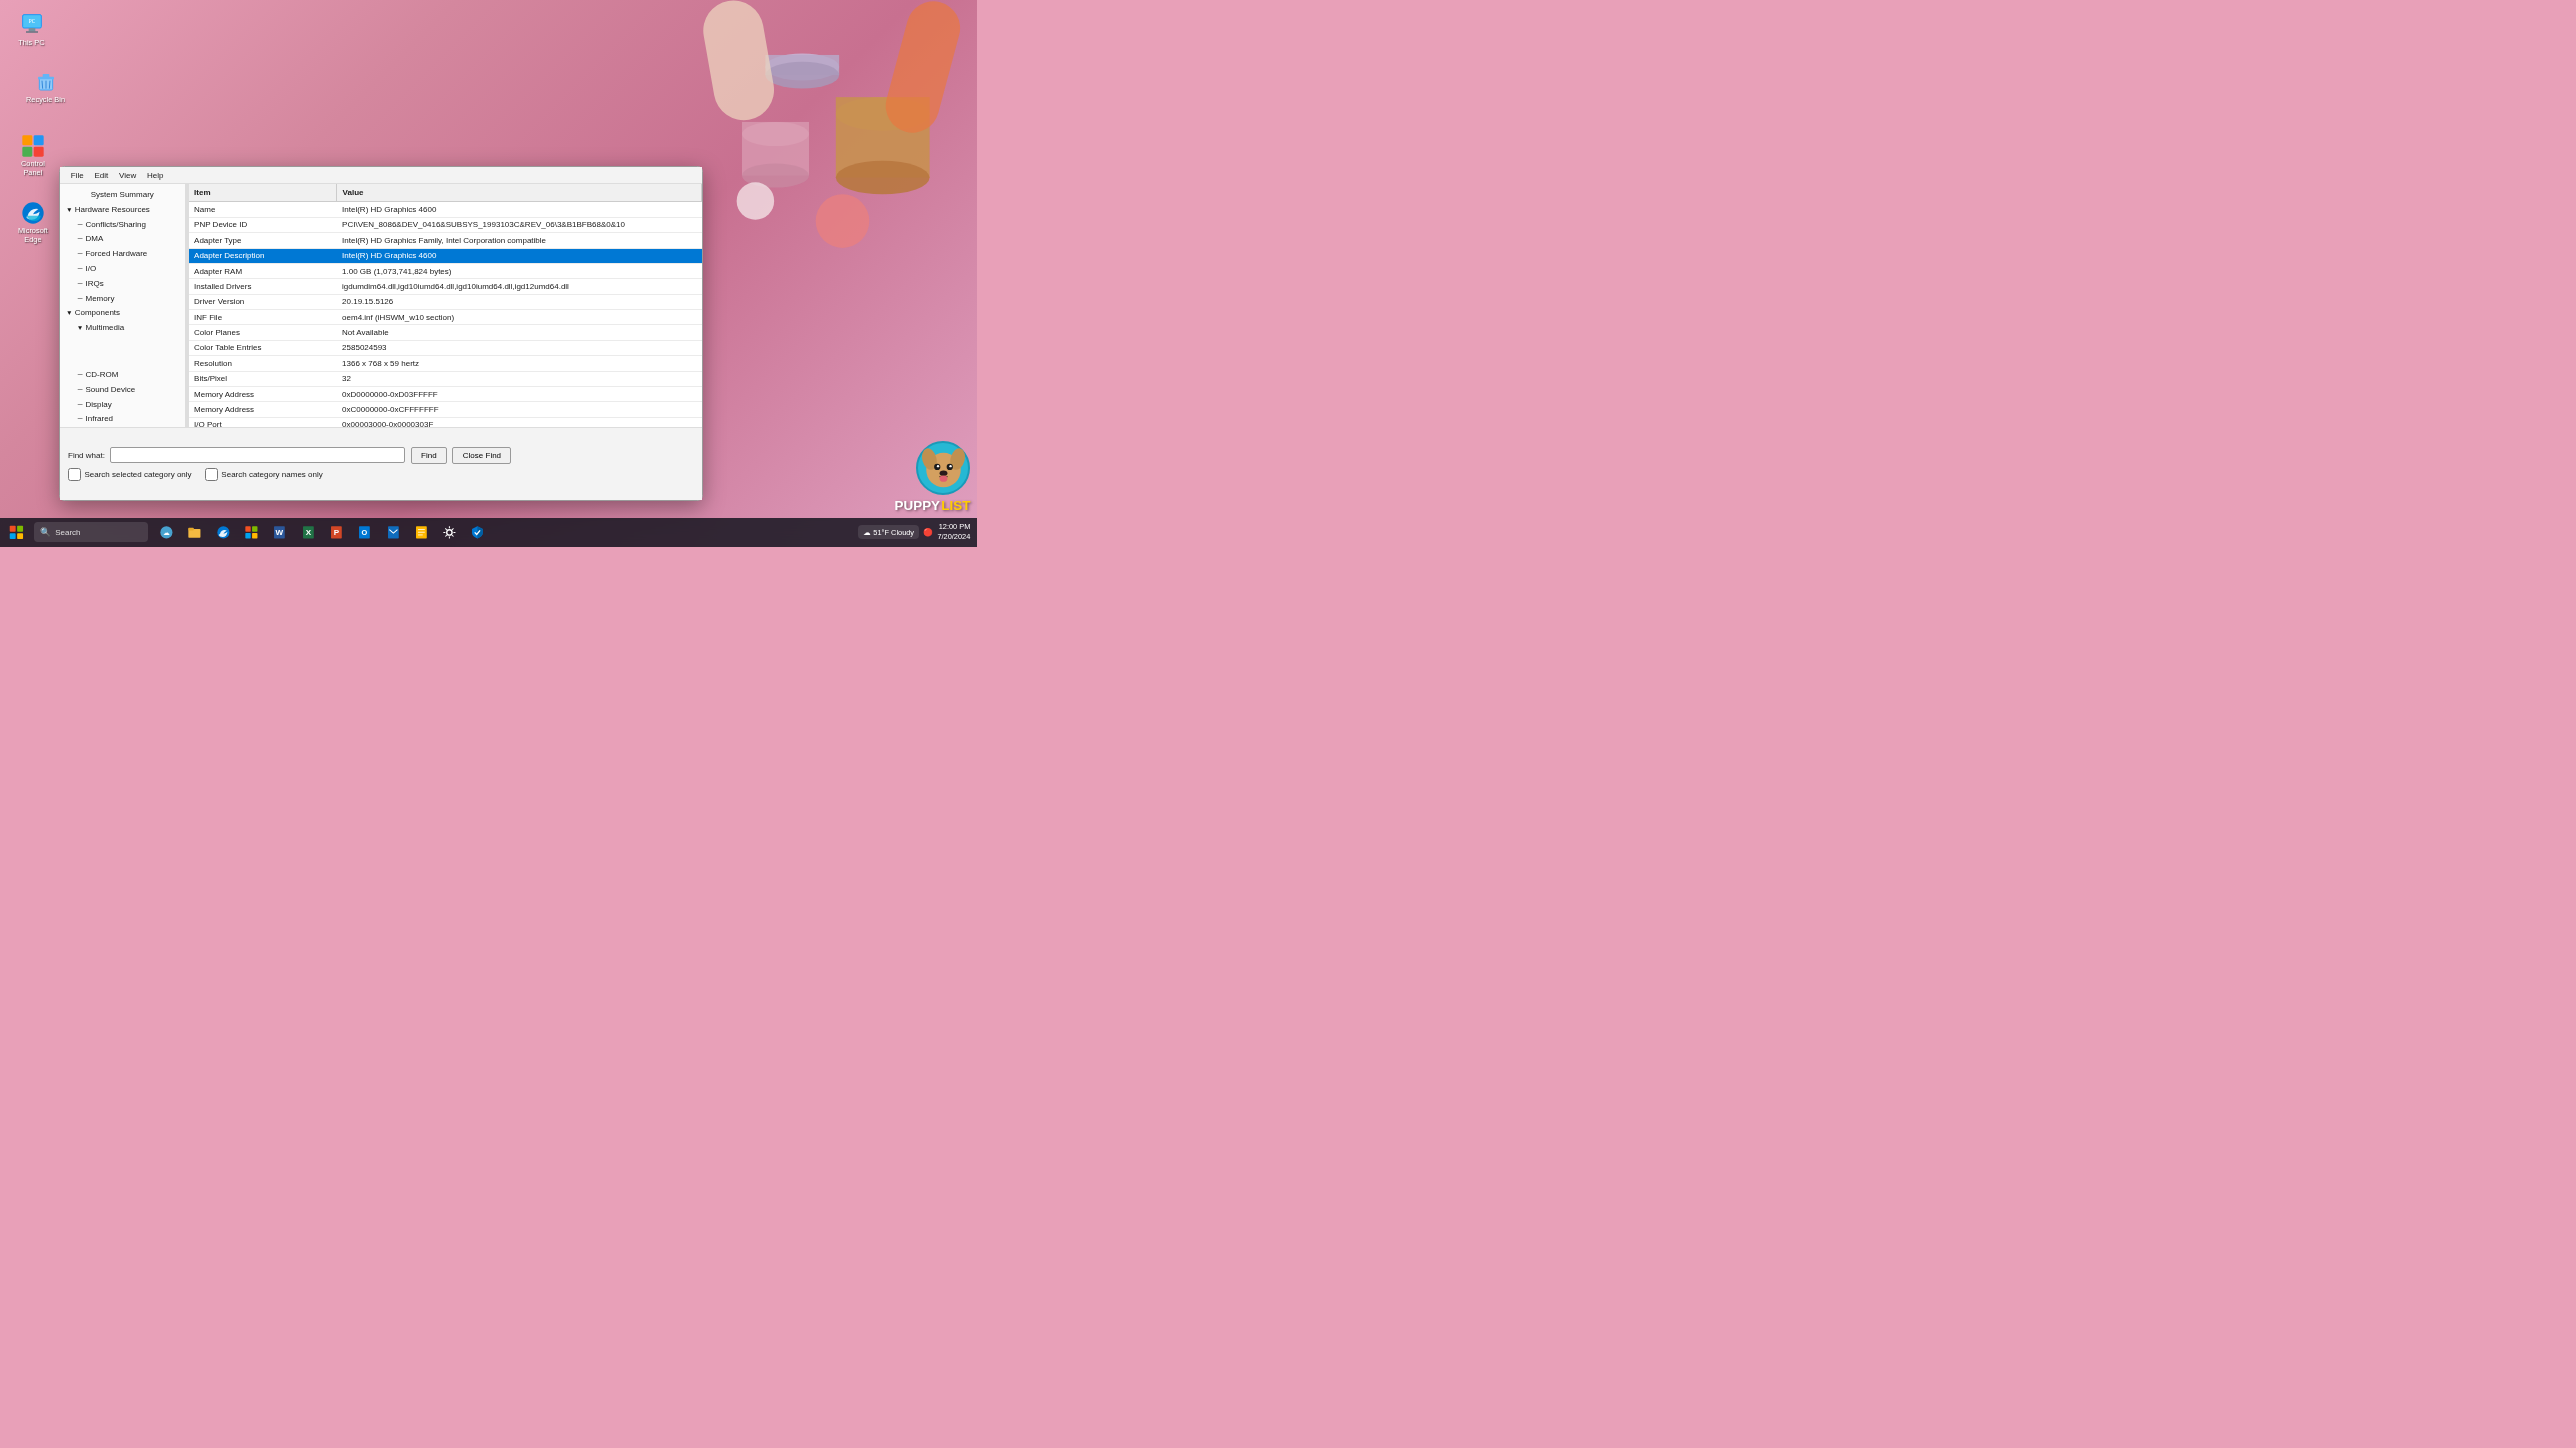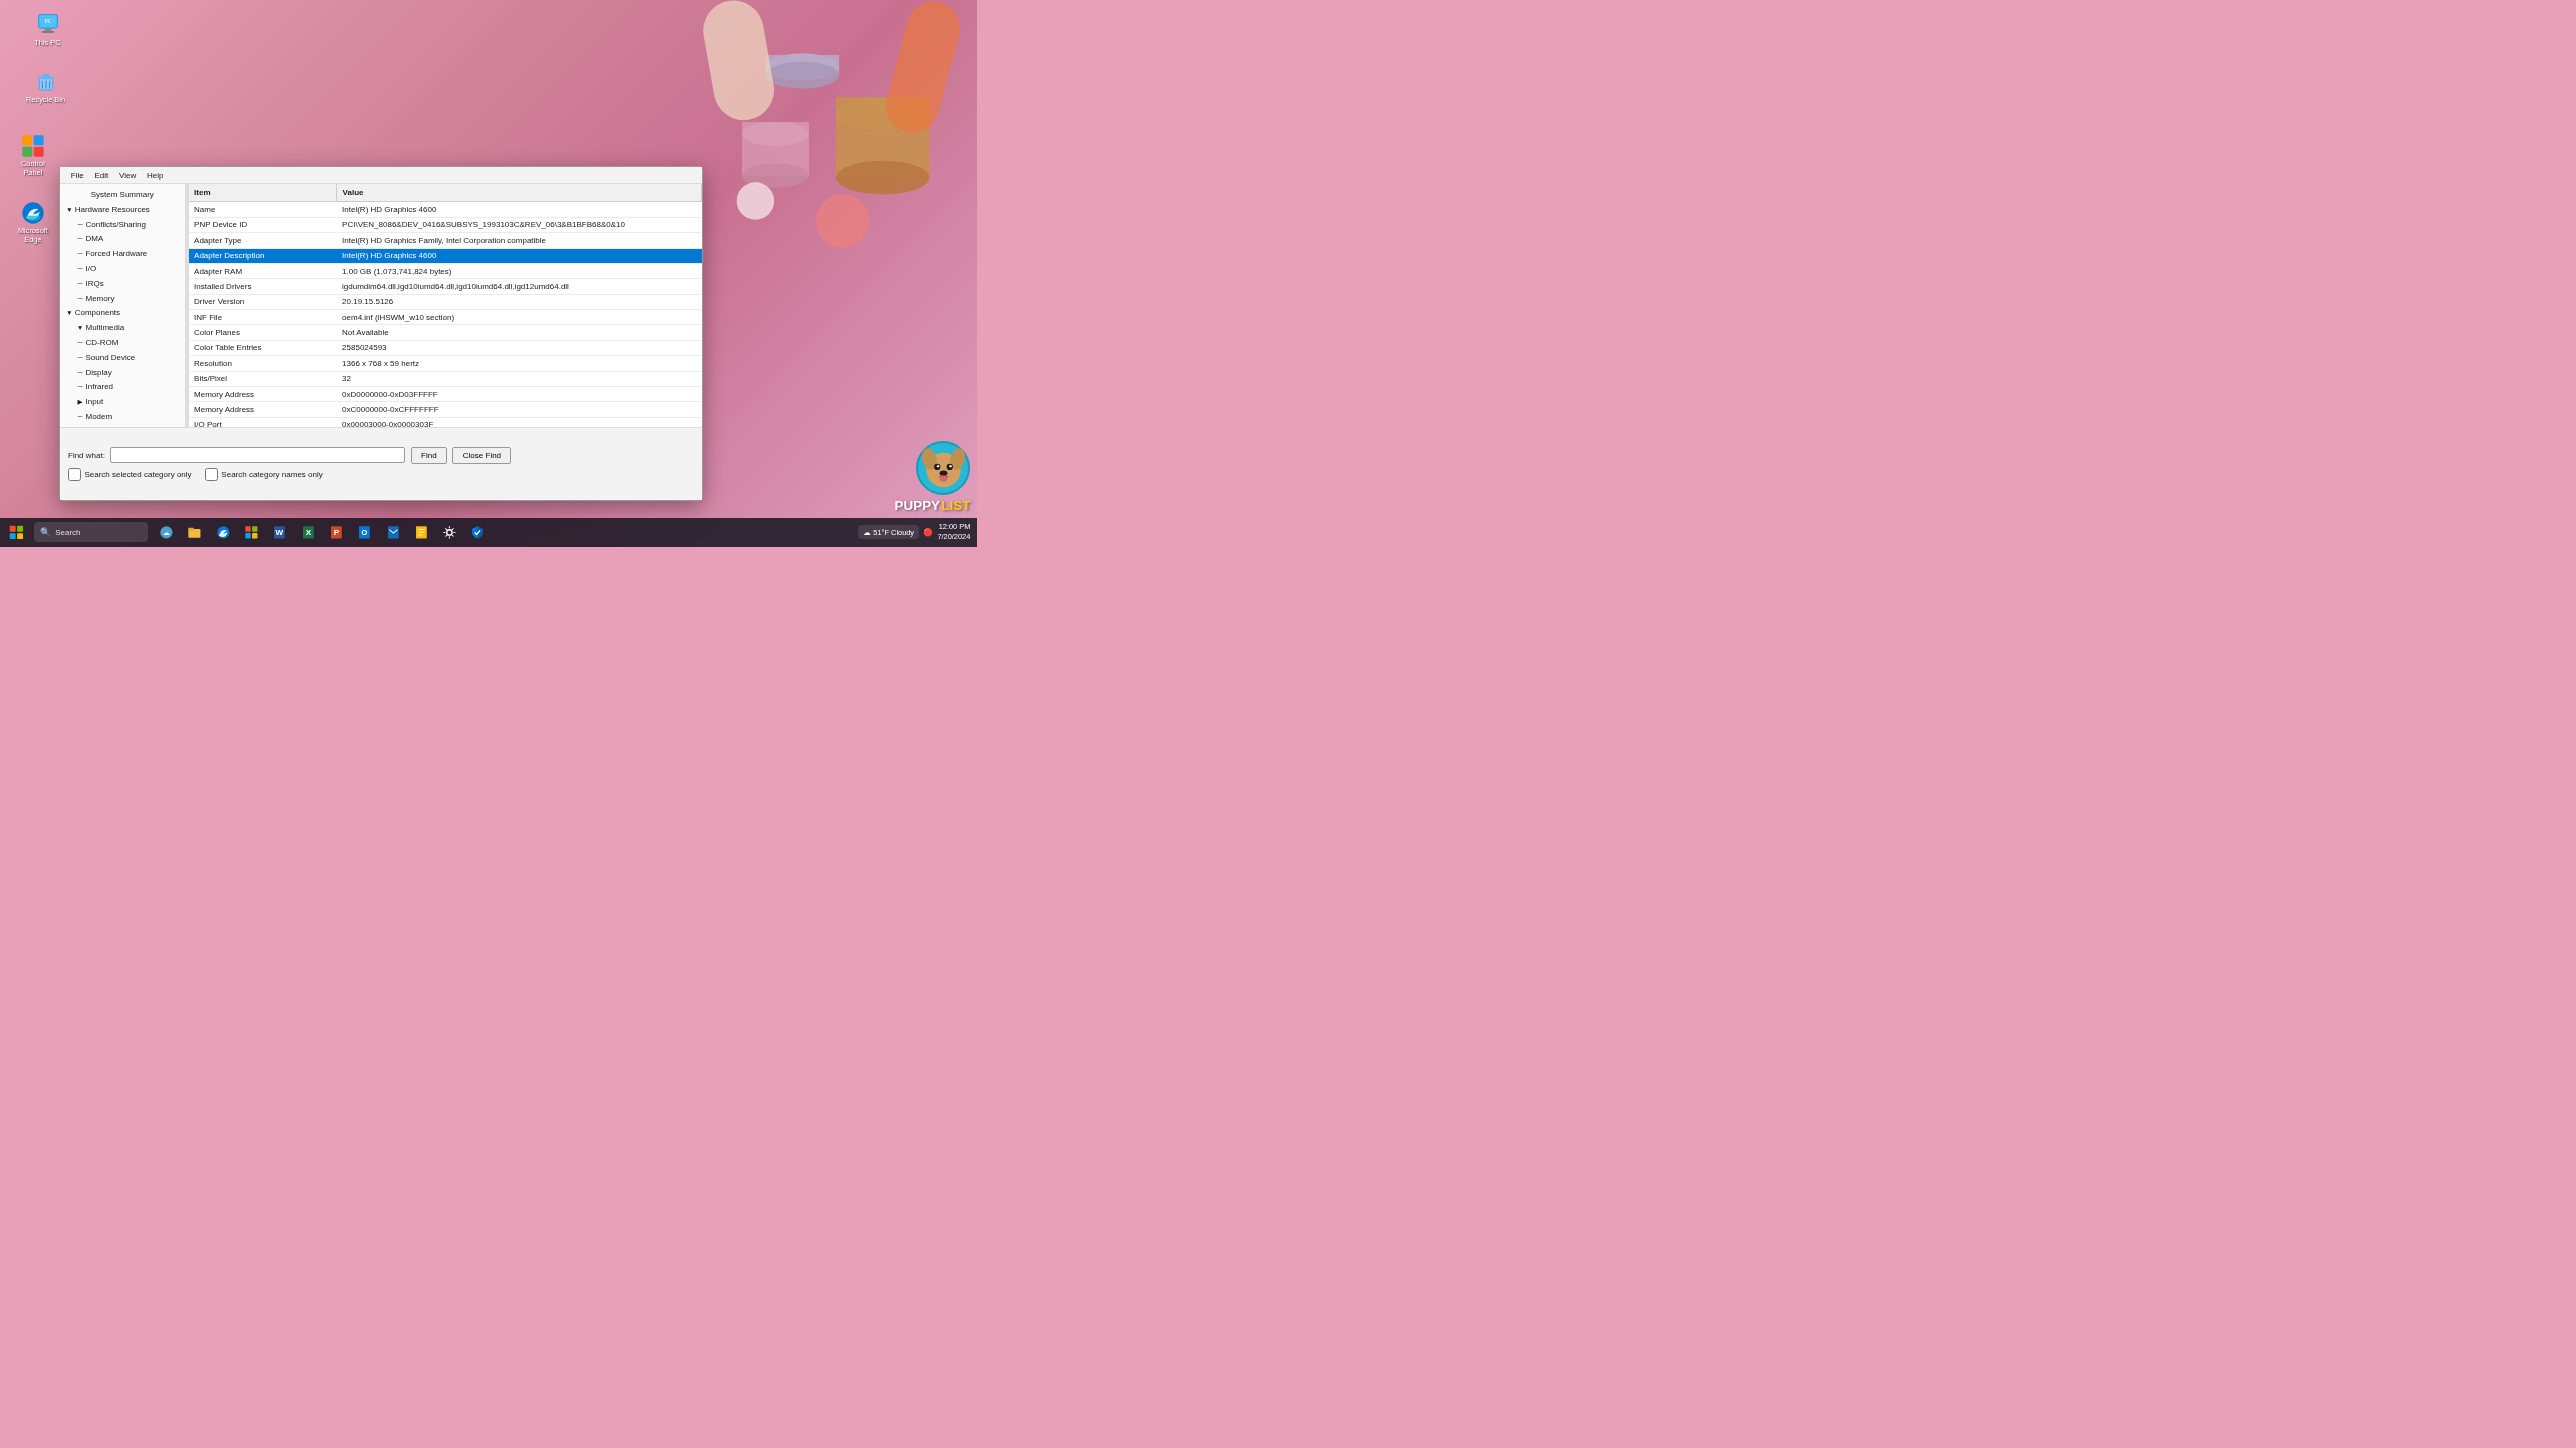--- a/index.html
+++ b/index.html
@@ -375,21 +375,21 @@
       <circle cx="370" cy="300" r="28" fill="#f8f0f0" opacity="0.7"></circle>
     </svg>
 
     <svg width="268" height="134" style="position:absolute;bottom:29.5px;left:134px;" viewBox="0 0 400 200">
       <rect x="50" y="80" width="120" height="80" rx="4" fill="#f060a0" opacity="0.7"></rect>
       <rect x="200" y="60" width="150" height="100" rx="4" fill="#e85090" opacity="0.6" transform="rotate(-5, 275, 110)"></rect>
     </svg>
 
   </div>
 
-  <div class="desktop-icon icon-this-pc" style="position:absolute;top:9.4px;left:24px;">
+  <div class="desktop-icon icon-this-pc" style="position:absolute;top:9.4px;left:8px;">
     <div class="icon-img">
       <svg viewBox="0 0 36 36" width="24" height="24">
         <rect x="4" y="4" width="28" height="20" rx="2" fill="#4fc3f7" stroke="#2196f3" stroke-width="1.5"></rect>
         <rect x="13" y="24" width="10" height="5" fill="#78909c"></rect>
         <rect x="9" y="29" width="18" height="2" fill="#546e7a"></rect>
         <text x="18" y="17" text-anchor="middle" font-size="8" fill="white" font-family="Segoe UI">PC</text>
       </svg>
     </div>
     <span class="icon-label">This PC</span>
   </div>
@@ -475,21 +475,21 @@
             <span class="tree-label">Memory</span>
           </div>
           <div class="tree-item" style="padding-left: 4px;">
             <span class="tree-expander">▼</span>
             <span class="tree-label">Components</span>
           </div>
           <div class="tree-item" style="padding-left: 14.8px;">
             <span class="tree-expander">▼</span>
             <span class="tree-label">Multimedia</span>
           </div>
-          <div class="tree-item" style="padding-left: 14.8px;">
+          <div class="tree-item" style="padding-left: 14.8px; margin-top: 32px;">
             <span class="tree-expander">─</span>
             <span class="tree-label">CD-ROM</span>
           </div>
           <div class="tree-item" style="padding-left: 14.8px;">
             <span class="tree-expander">─</span>
             <span class="tree-label">Sound Device</span>
           </div>
           <div class="tree-item" style="padding-left: 14.8px;">
             <span class="tree-expander">─</span>
             <span class="tree-label">Display</span>

